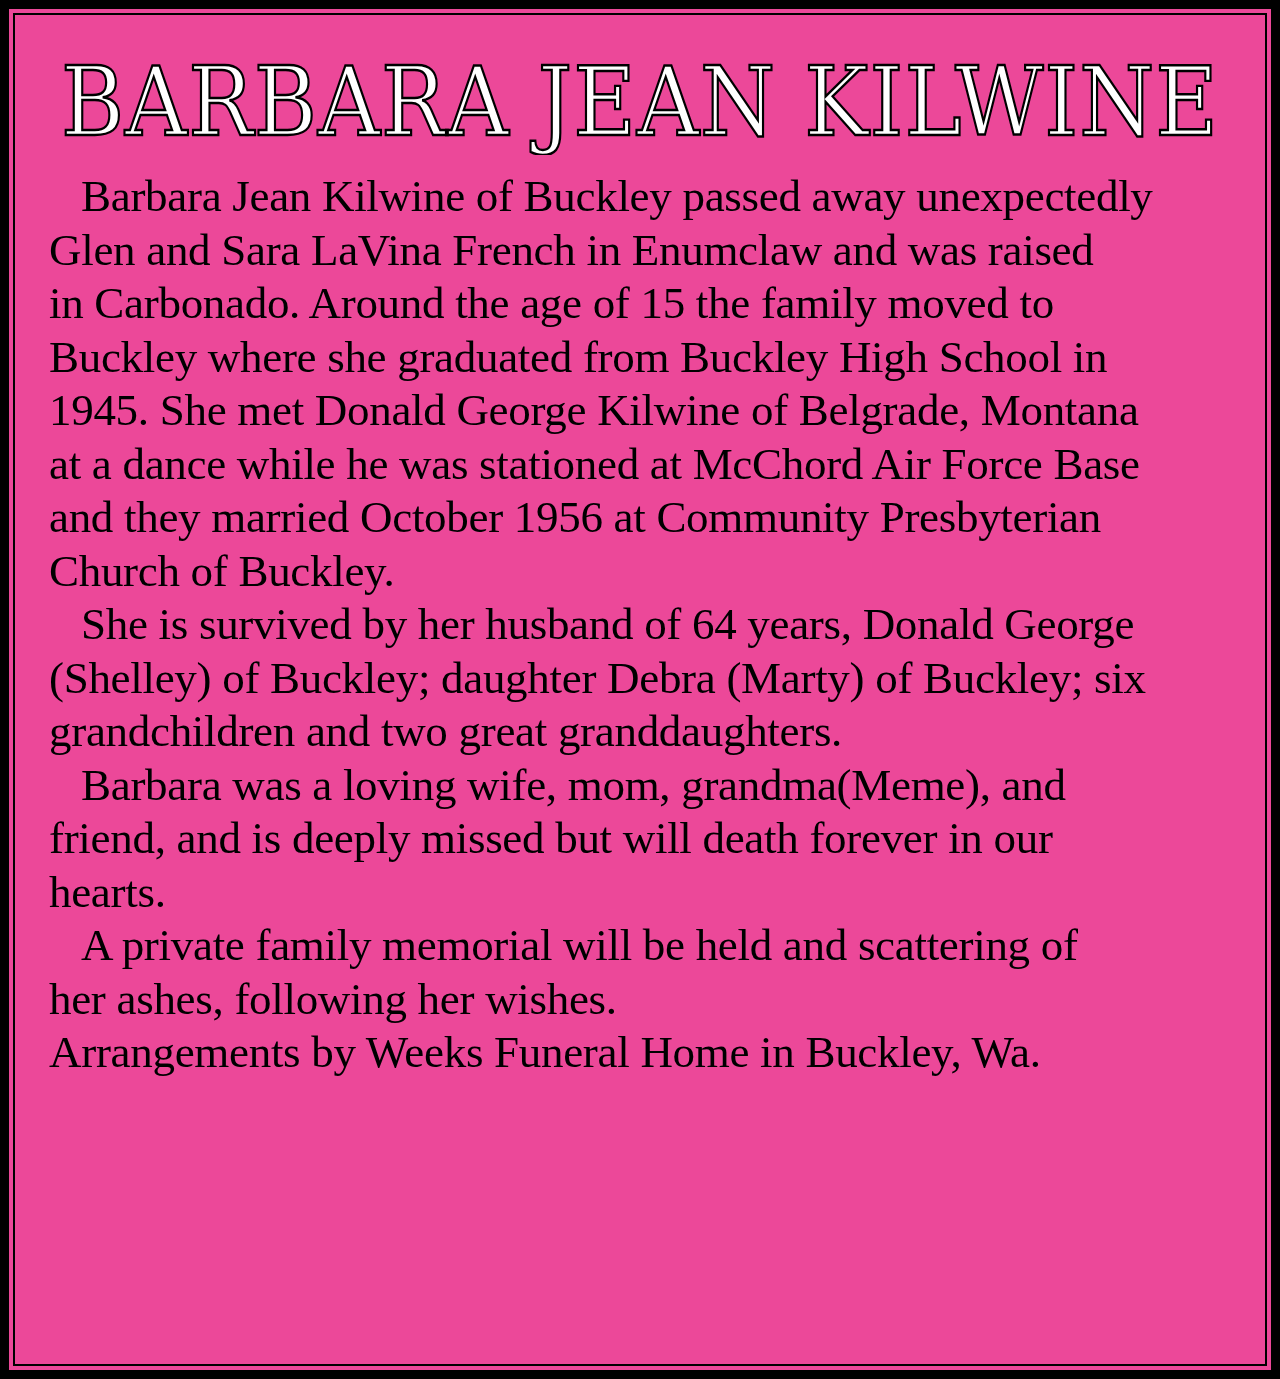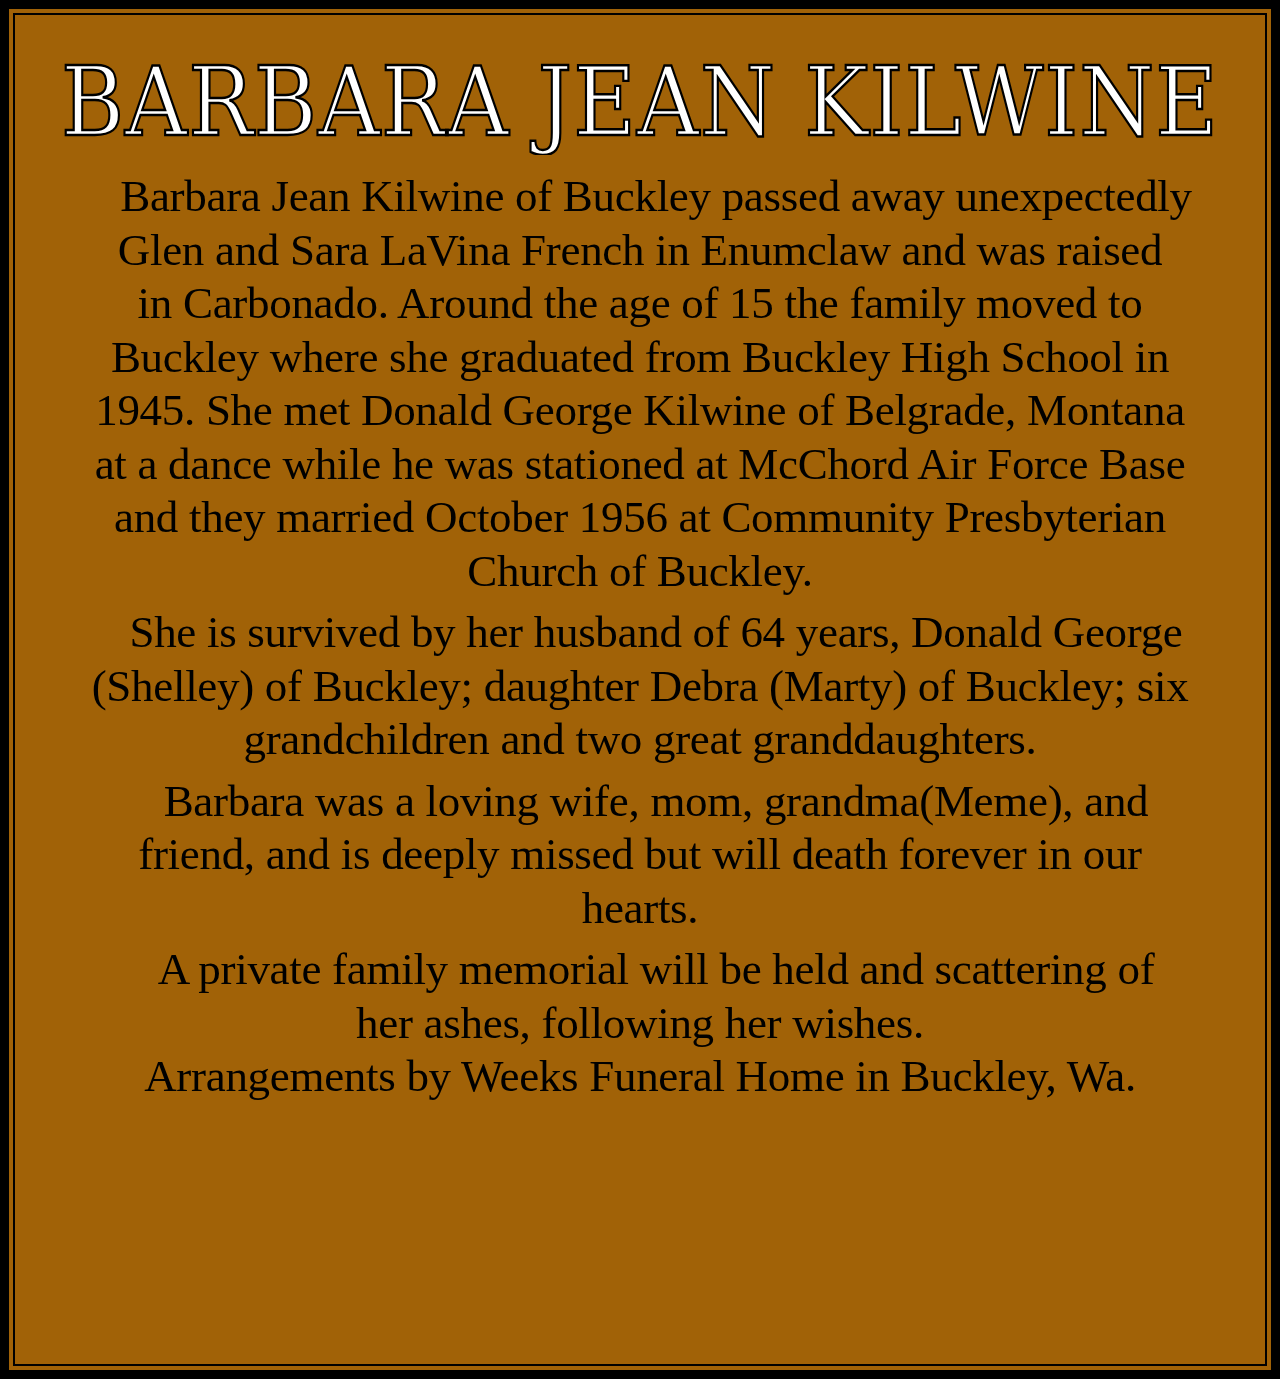--- a/index.html
+++ b/index.html
@@ -8,22 +8,21 @@
     width: 1280px;
     height: 1379px;
     font-family: "Liberation Serif", serif;
     color: #000000;
     position: relative;
     overflow: hidden;
   }
   .page {
     position: absolute;
     inset: 0;
-    background: #a16207;
-    text-align: center;
+    background: #ec4899;
   }
   .frame-outer {
     position: absolute;
     inset: 0;
     border: 9px solid #000000;
     pointer-events: none;
   }
   .frame-inner {
     position: absolute;
     inset: 13px;
@@ -58,21 +57,20 @@
     font-size: 45px;
     line-height: 53.5px;
     letter-spacing: -0.3px;
   }
   .line {
     display: block;
     white-space: nowrap;
   }
   .line.indent {
     padding-left: 32px;
-    margin-top: 8px;
   }
 </style>
 </head>
 <body>
 
 <div class="page">
   <div class="content">
 
     <svg class="title-svg" viewBox="0 0 1180 104" preserveAspectRatio="xMidYMid meet">
       <text x="590" y="84" text-anchor="middle" textLength="1158" lengthAdjust="spacingAndGlyphs">BARBARA JEAN KILWINE</text>

